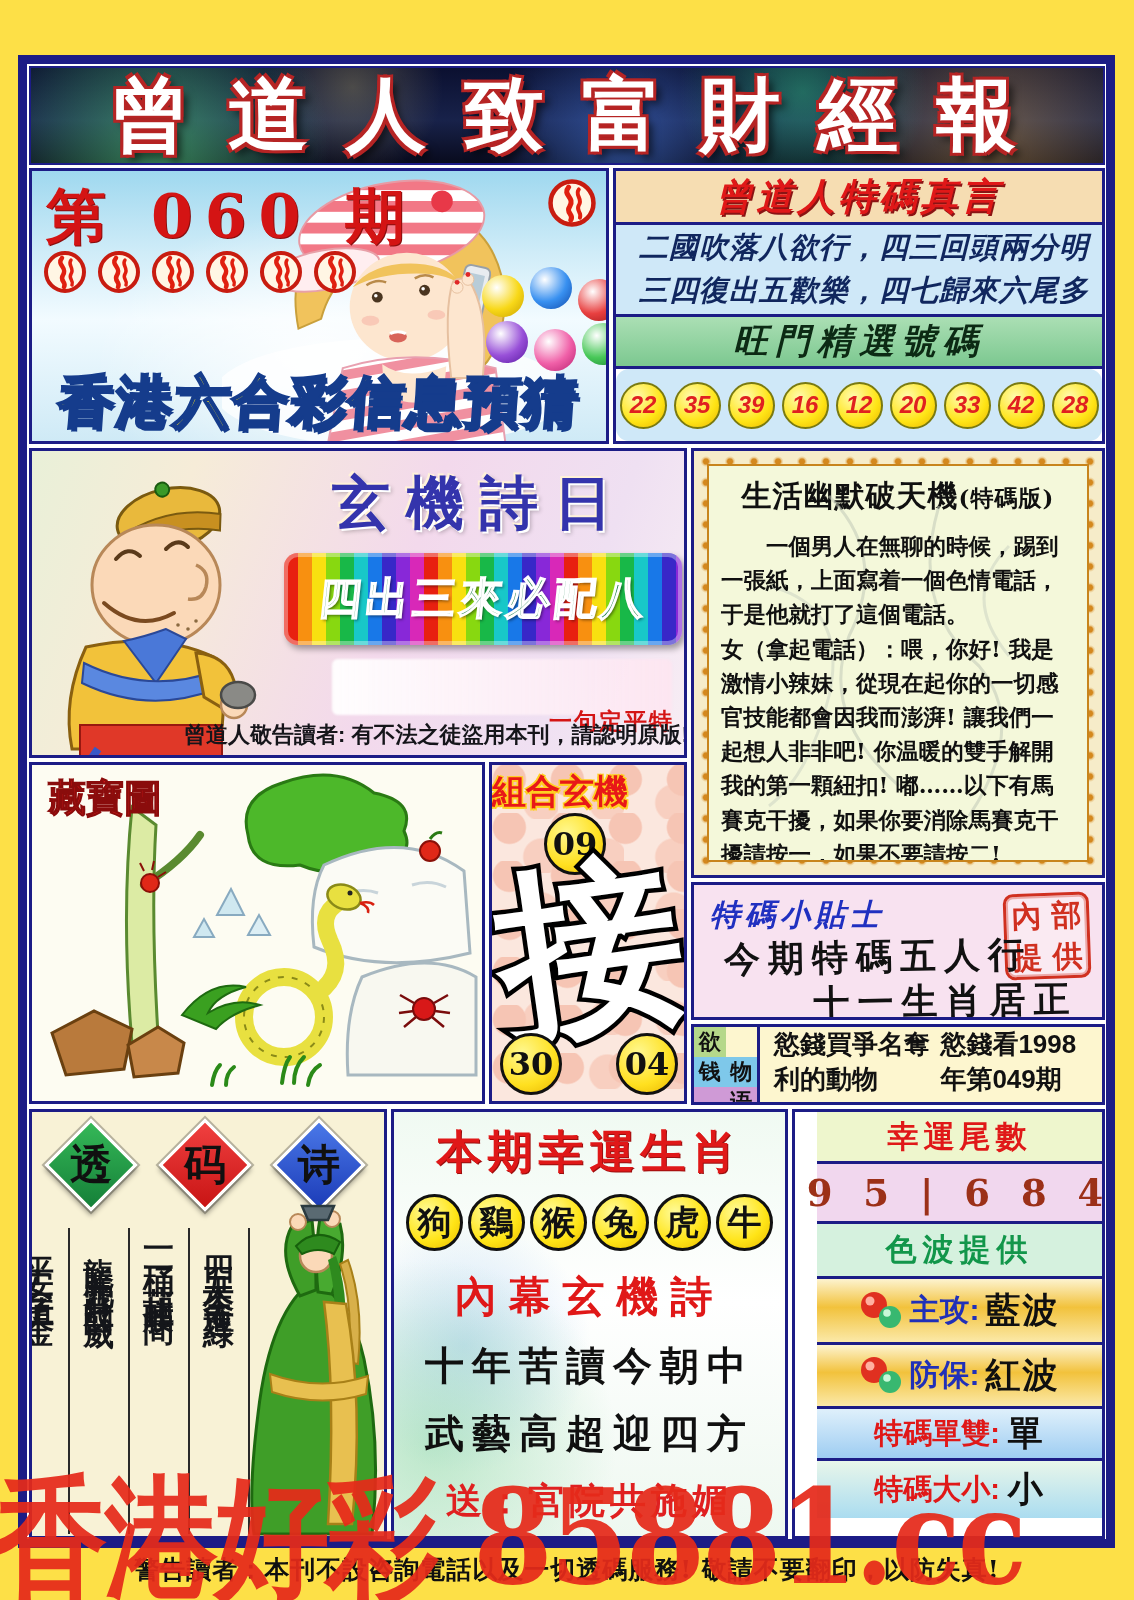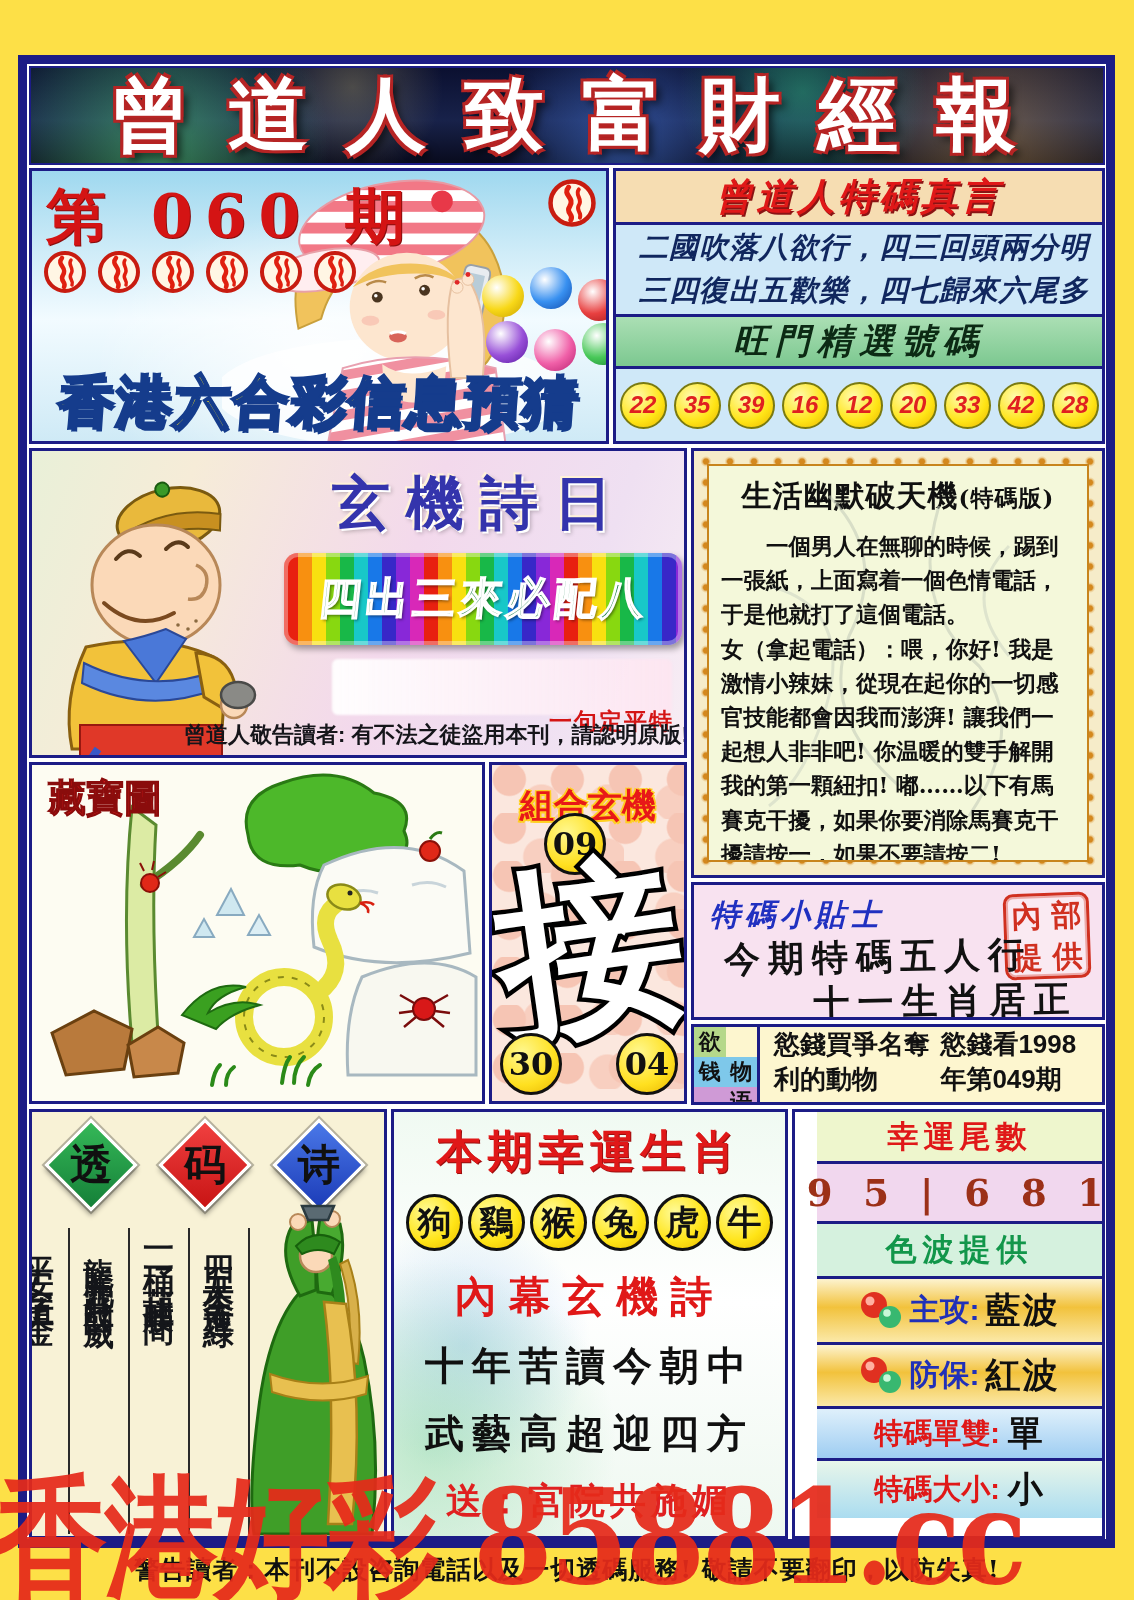--- a/index.html
+++ b/index.html
@@ -43,21 +43,21 @@
   .zhenyan { left:613px; top:168px; width:492px; height:276px; display:flex; flex-direction:column; }
   .zy-head { height:54px; background:#f6ddb2; border-bottom:3px solid #1c1c86;
     color:#e01818; font-size:37px; font-weight:900; letter-spacing:4px; transform-origin:center;
     text-shadow:1.5px 1.5px 0 #8a1414; font-style:italic; }
   .zy-verse { flex:1; background:#cfe8f8; border-bottom:3px solid #1c1c86; display:flex;
     flex-direction:column; justify-content:space-evenly; align-items:center;
     color:#10265e; font-weight:900; font-size:29px; font-style:italic; letter-spacing:1px;padding-left:10px; }
   .zy-band { height:52px; background:linear-gradient(180deg,#abdfb4,#7cc890);
     border-bottom:3px solid #1c1c86; color:#0c2a14; font-size:35px; font-weight:900;
     letter-spacing:7px; font-style:italic; }
-  .zy-picks { height:72px; background:#cfe8f8; display:flex; gap:7px; align-items:center; justify-content:center; }
+  .zy-picks { height:72px; background:#cfe8f8; display:flex; gap:7px; align-items:center; justify-content:center;border-radius:13px; }
   .pick { width:47px; height:47px; border-radius:50%; border:2px solid #7a7a10;
     background:radial-gradient(circle at 35% 30%,#fffbae,#ffe416 60%,#e8b400);
     color:#e02020; font-weight:900; font-size:24px; font-style:italic;
     display:flex; align-items:center; justify-content:center; }
 
   
   .xuanji { left:29px; top:448px; width:658px; height:310px;
     background:linear-gradient(110deg,#e9f0d8 0%,#f6ecd8 22%,#f3d9ec 55%,#efe0f2 80%,#f8eef4 100%); }
   .xj-title { position:absolute; left:300px; top:14px; color:#3434ac; font-weight:900; font-size:58px;
     letter-spacing:16px; font-family:"DejaVu Serif",serif; white-space:nowrap;
@@ -94,23 +94,23 @@
 
   
   .treasure { left:29px; top:762px; width:456px; height:342px; background:#fdfcf2; }
 
   
   .combo { left:489px; top:762px; width:198px; height:342px;
     background-color:#fbe7de;
     background-image:radial-gradient(circle at 30% 30%, #f6c5b4 0 30%, transparent 33%),
                      radial-gradient(circle at 75% 70%, #f8cfc0 0 28%, transparent 31%);
     background-size:58px 48px, 66px 54px; }
-  .combo-title { position:absolute; left:0; right:0; top:4px; text-align:center; color:#e81818;
+  .combo-title { position:absolute; left:0; right:0; top:4px; text-align:left; color:#e81818;
     font-weight:900; font-size:34px; white-space:nowrap; letter-spacing:0px;
-    text-shadow:1.5px 1.5px 0 #ffd020, -1.5px -1.5px 0 #ffd020, 1.5px -1.5px 0 #ffd020, -1.5px 1.5px 0 #ffd020;margin-top:14px; }
+    text-shadow:1.5px 1.5px 0 #ffd020, -1.5px -1.5px 0 #ffd020, 1.5px -1.5px 0 #ffd020, -1.5px 1.5px 0 #ffd020; }
   .cnum { position:absolute; width:62px; height:62px; border-radius:50%; border:3px solid #111;
     background:radial-gradient(circle at 35% 30%,#fff890,#ffe020 60%,#e8b400);
     color:#111; font-weight:900; font-size:32px; font-family:"DejaVu Serif",serif;
     display:flex; align-items:center; justify-content:center; }
   .c09 { left:52px; top:48px; } .c30 { left:8px; top:268px; } .c04 { left:124px; top:268px; }
   .cchar { position:absolute; left:0px; top:80px; width:198px; height:220px; }
 
   
   .tips { left:691px; top:882px; width:414px; height:138px; background:#f8e2f0; }
   .tips-title { position:absolute; left:16px; top:10px; color:#2030c0; font-size:30px; font-weight:900;
@@ -483,21 +483,21 @@
       <span class="zo">牛</span>
     </div>
     <div class="lucky-poem-title">內幕玄機詩</div>
     <div class="lucky-p">十年苦讀今朝中</div>
     <div class="lucky-p">武藝高超迎四方</div>
     <div class="lucky-gift">送：宫院共施媚</div>
   </div>
 
   <div class="panel stack">
     <div class="st-tail">幸運尾數</div>
-    <div class="st-nums">9 5 | 6 8 1</div>
+    <div class="st-nums">9 5 | 6 8 4</div>
     <div class="st-sebo">色波提供</div>
     <div class="st-gold st-g1">
       <svg class="ballpair">
           <use href="#ballPair"></use>
         </svg>
       <span class="st-label-n">主攻:</span>
       <span class="st-val">藍波</span>
     </div>
     <div class="st-gold st-g2">
       <svg class="ballpair">

